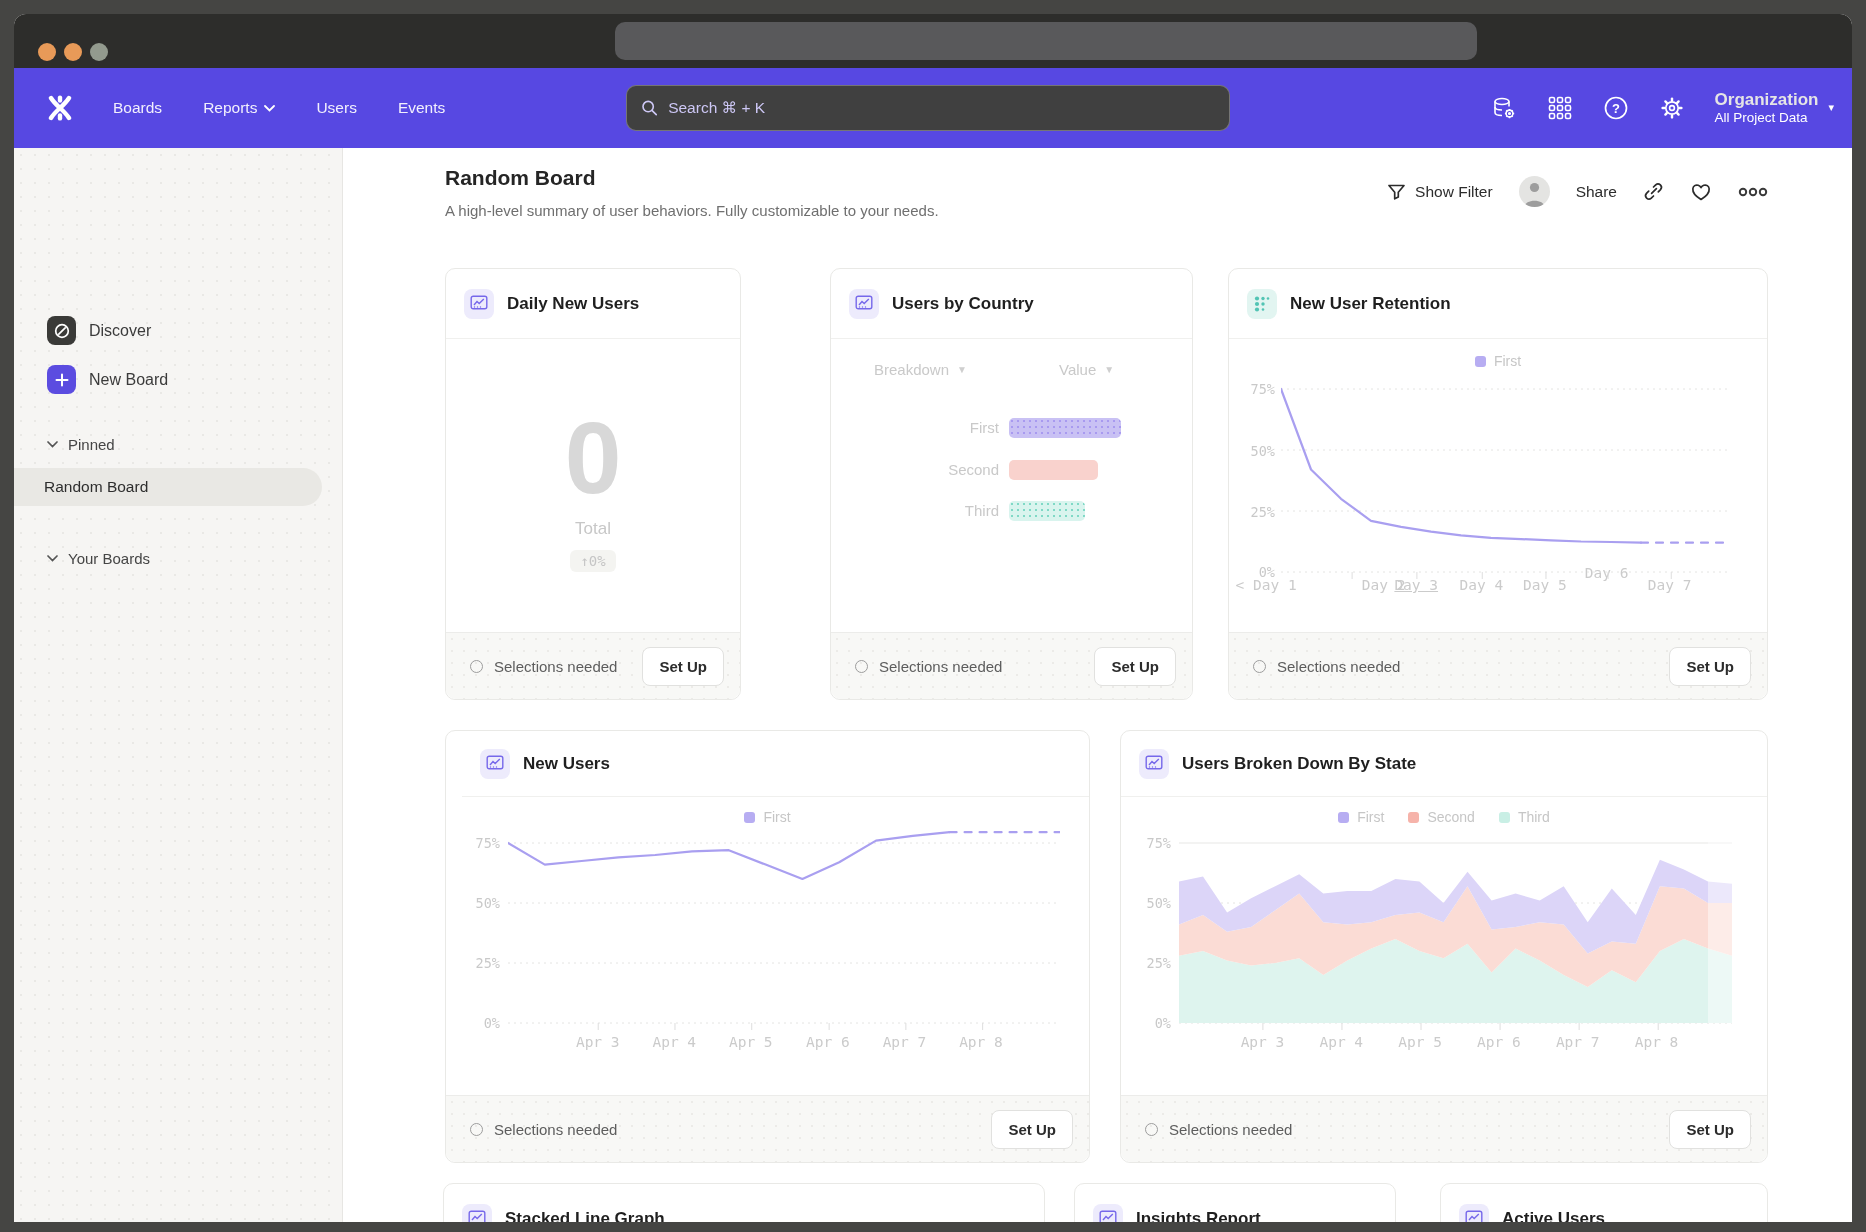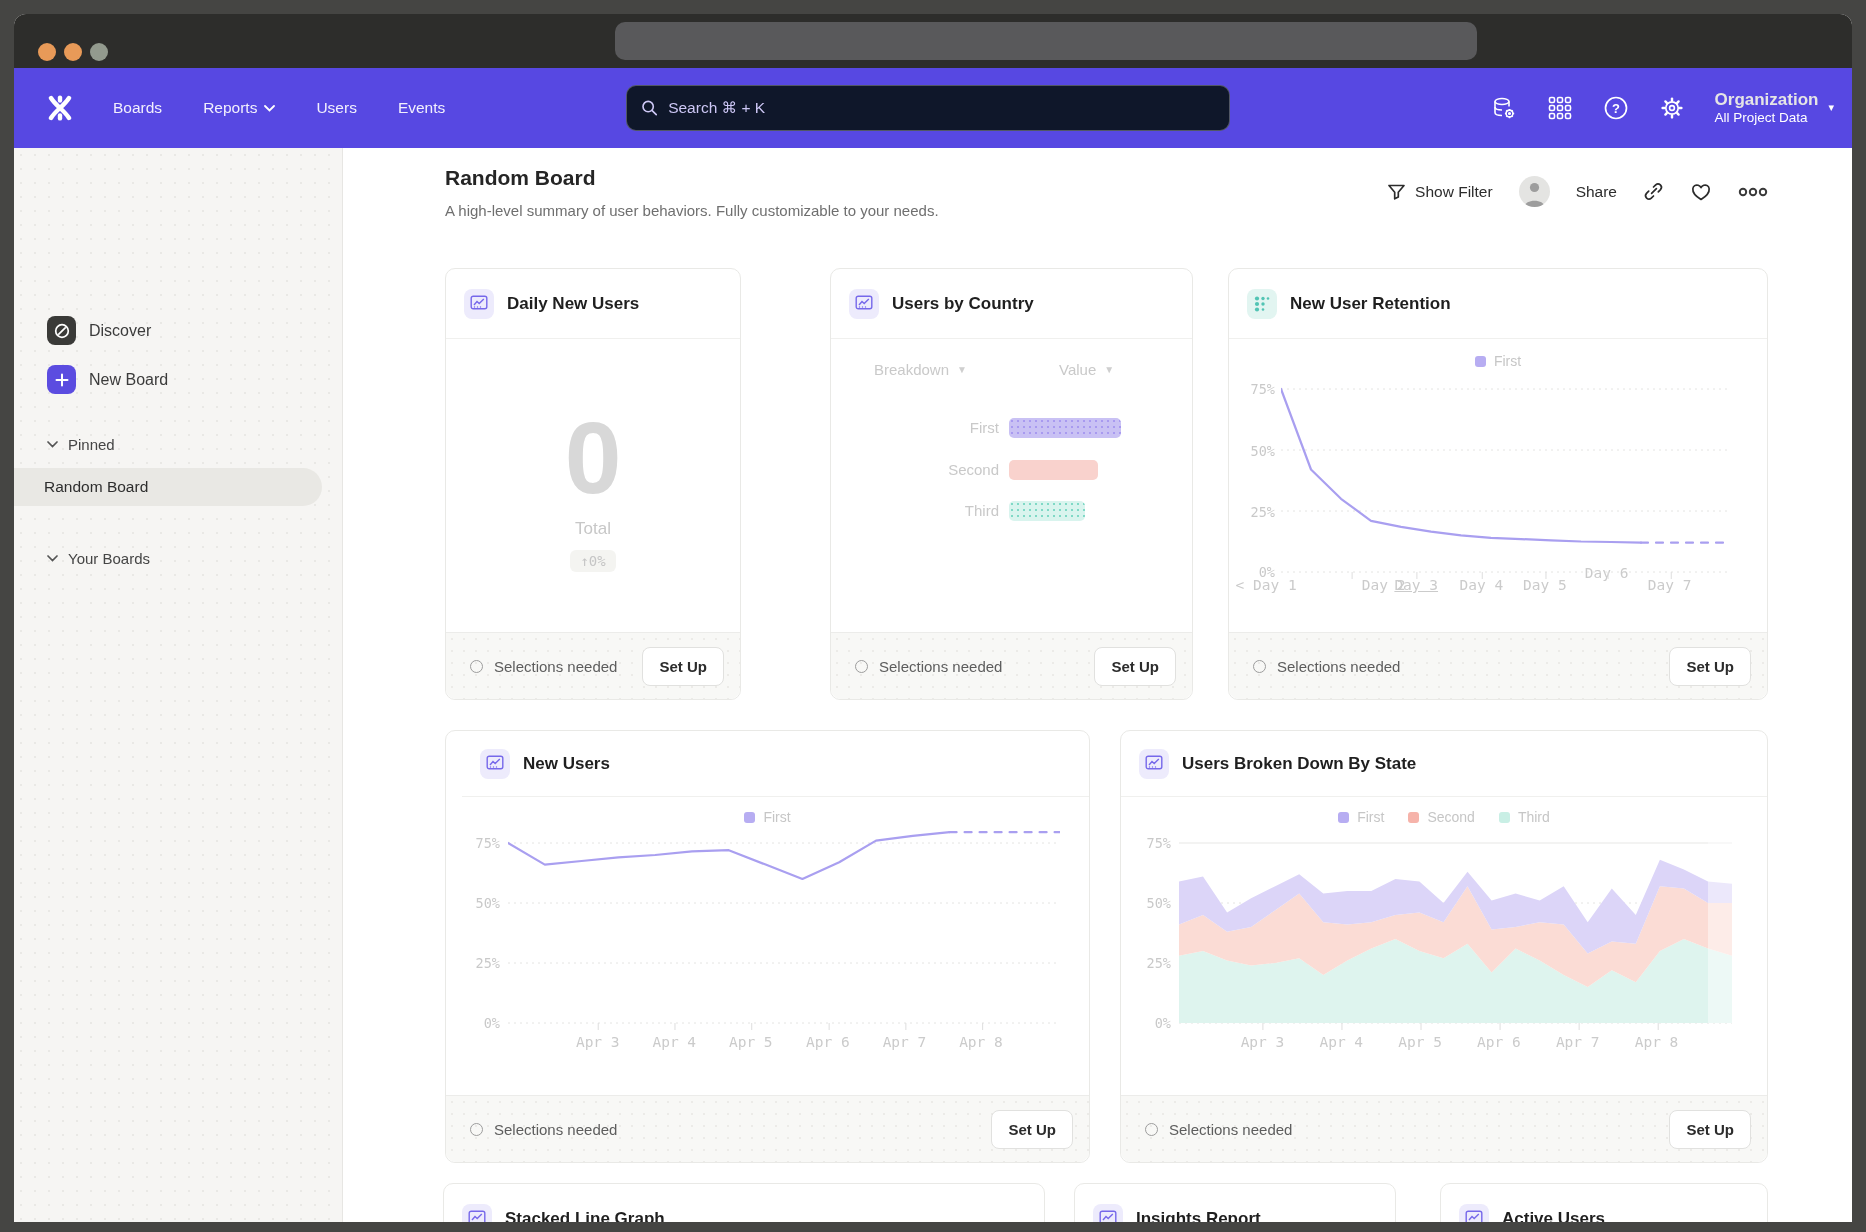--- a/index.html
+++ b/index.html
@@ -13,21 +13,21 @@
             background:#fff; border-radius:12px 12px 0 0; overflow:hidden; }
   #titlebar { position:absolute; left:0; top:0; right:0; height:54px; background:#2d2d2b; }
   .tl { position:absolute; top:29px; width:18px; height:18px; border-radius:50%; }
   #urlpill { position:absolute; left:601px; top:8px; width:862px; height:38px; background:#59595b; border-radius:10px; }
 
   
   #nav { position:absolute; left:0; top:54px; right:0; height:80px; background:#5748e2;
          display:flex; align-items:center; padding-left:33px; color:#fff; }
   #logo { width:26px; height:26px; margin-right:40px; flex:0 0 auto; }
   .nav-item { font-size:15.5px; color:#f2f0fd; margin-right:41px; display:flex; align-items:center; gap:7px; cursor:default; }
-  #searchbox { position:absolute; left:612px; top:17px; width:604px; height:46px; background:#0f172a;
+  #searchbox { position:absolute; left:612px; top:17px; width:604px; height:46px; background:#404040;
                border:1px solid rgba(255,255,255,.28); border-radius:10px; display:flex; align-items:center; padding:0 14px; gap:10px; }
   #searchbox input { background:transparent; border:none; outline:none; color:#e8e5fb; font-size:15.5px; width:100%;
                      font-family:"Liberation Sans",sans-serif; }
   #searchbox input::placeholder { color:#cdc7f5; }
   #nav-right { position:absolute; right:18px; top:0; height:80px; display:flex; align-items:center; gap:30px; }
   .nav-ico { width:26px; height:26px; display:flex; align-items:center; justify-content:center; }
   #org { text-align:left; line-height:1.25; display:flex; align-items:center; gap:10px; }
   #org .org-name { font-size:17px; font-weight:700; color:#e5e5e5; }
   #org .org-sub  { font-size:13.5px; color:#ffffff; }
   .wchev { color:#fff; font-size:11px; }

